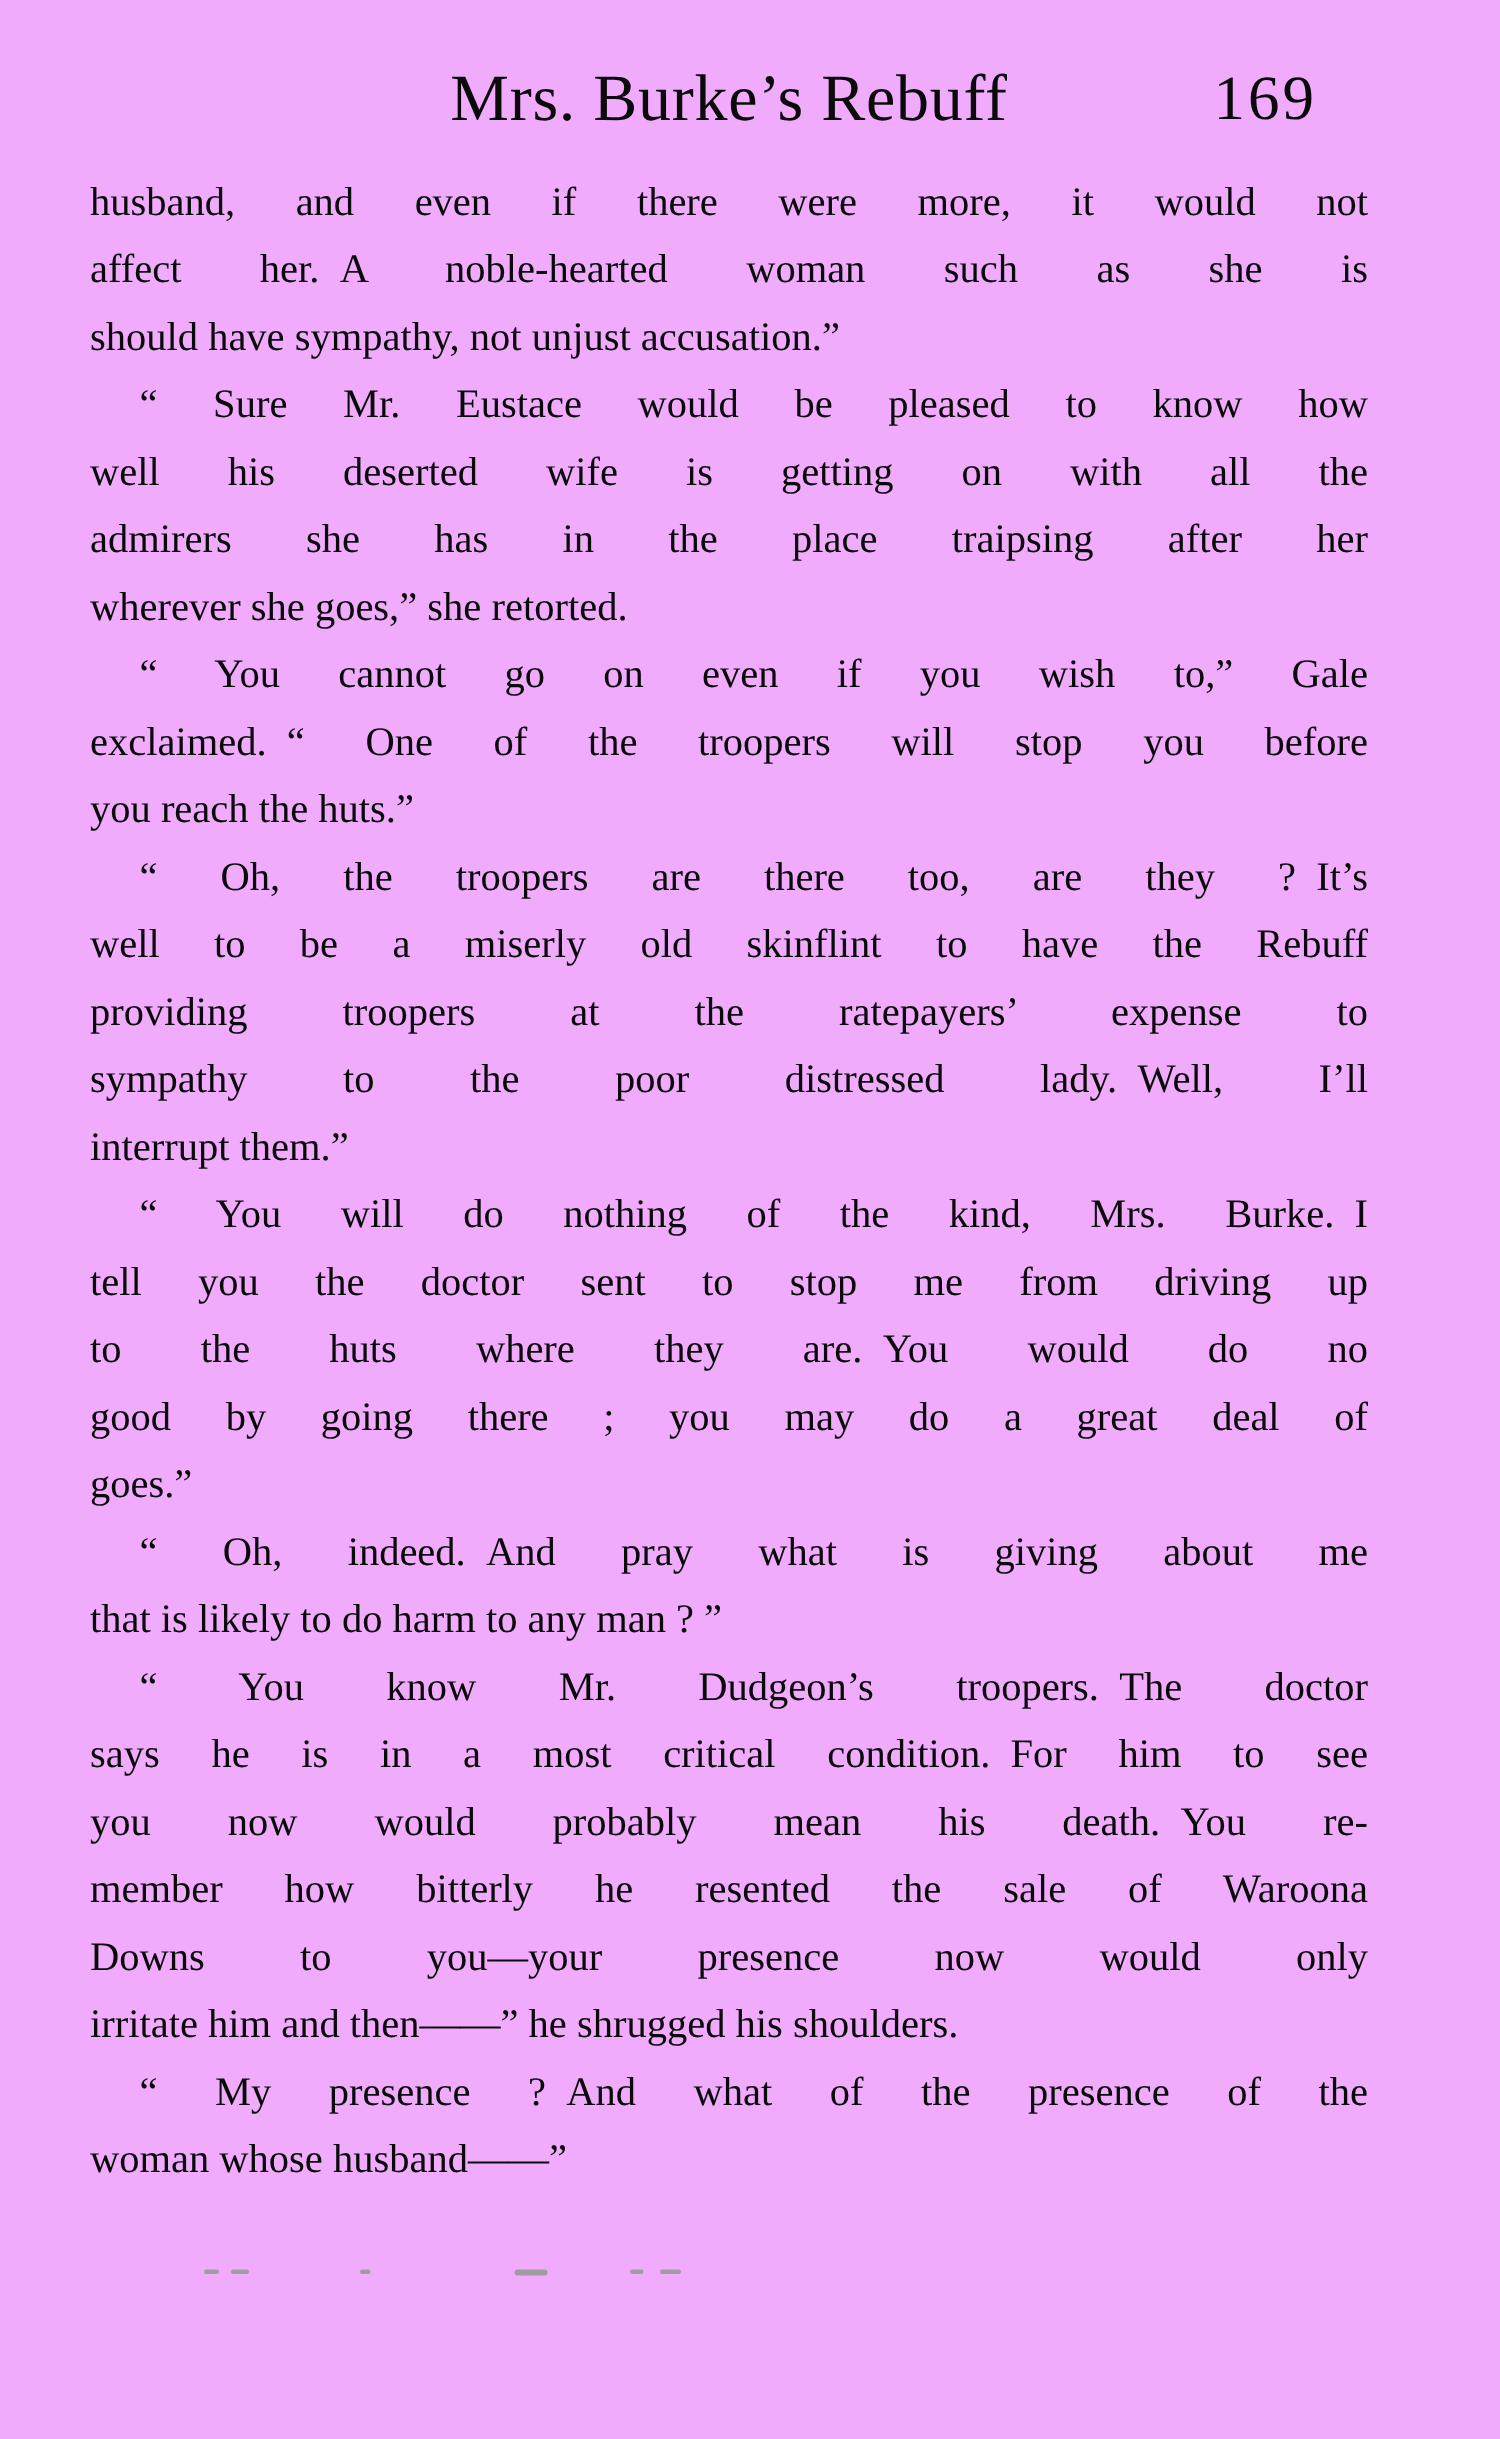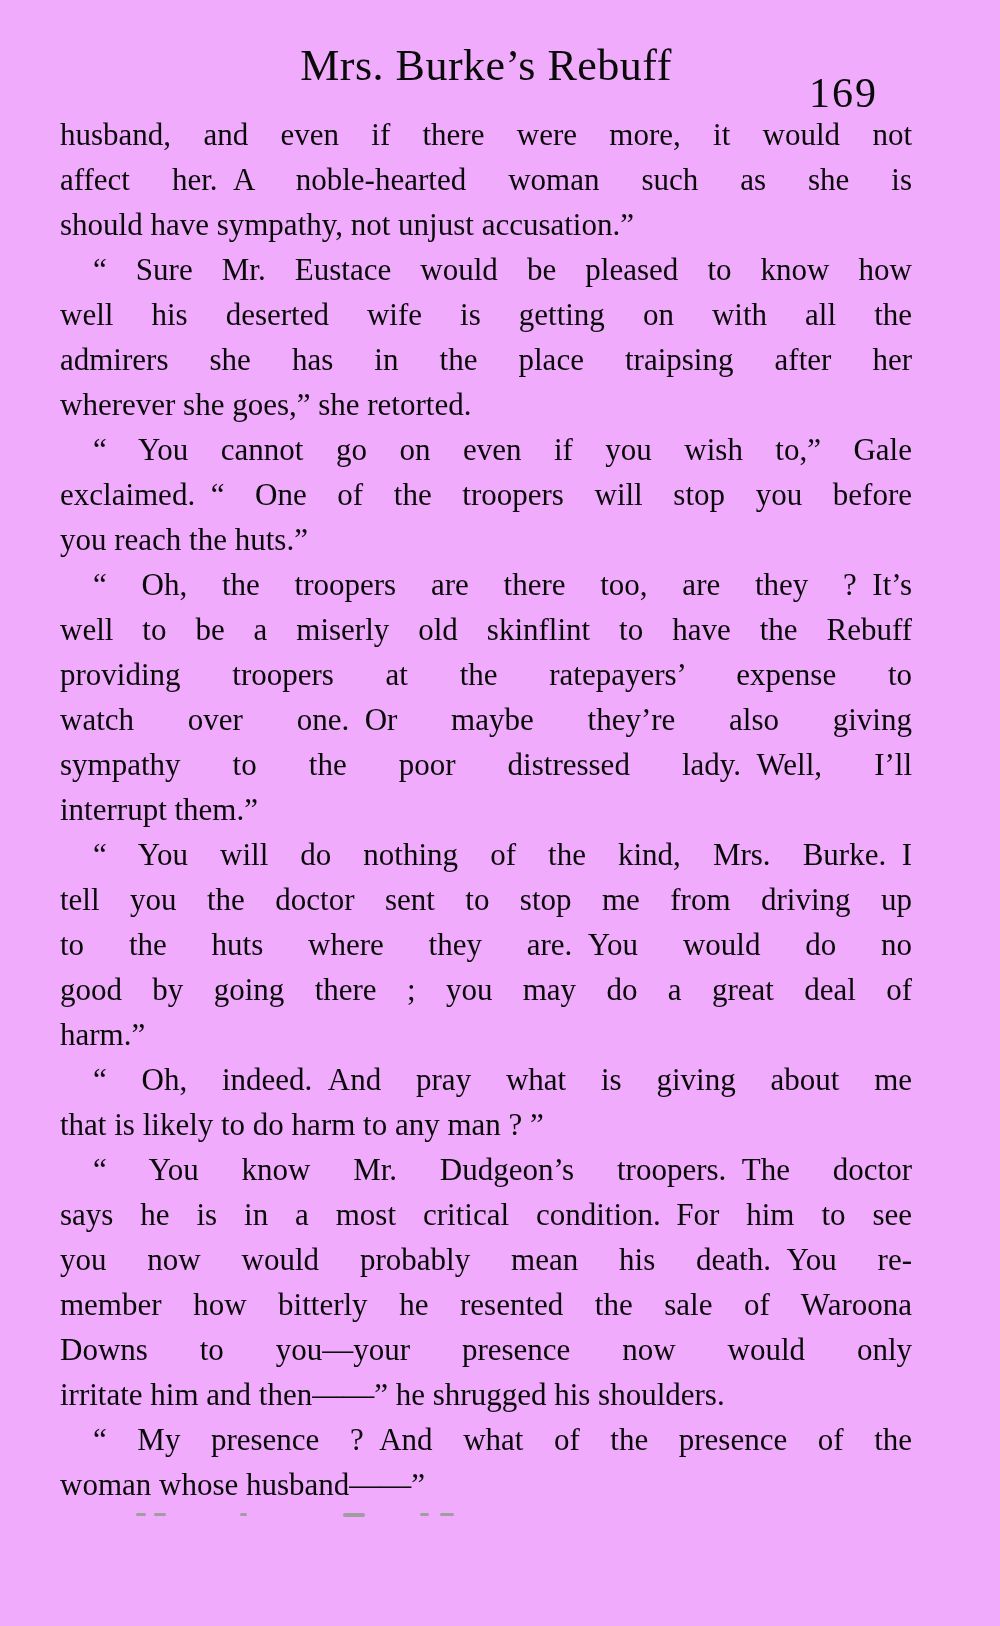--- a/index.html
+++ b/index.html
@@ -31,30 +31,29 @@
     letter-spacing: 0.5px;
     white-space: nowrap;
   }
   .page-number {
     position: absolute;
     top: 0;
     right: 34px;
     font-size: 42px;
     line-height: 60px;
     letter-spacing: 2px;
-    margin-top: 27px;
   }
   .page-body {
     position: absolute;
     top: 112px;
     left: 60px;
     width: 852px;
   }
   .line {
-    font-size: 31px;
+    font-size: 27px;
     line-height: 45px;
     height: 45px;
     overflow: hidden;
     text-align: justify;
     text-align-last: justify;
     white-space: normal;
   }
   .line.first {
     text-indent: 33px;
   }
@@ -100,28 +99,27 @@
       <div class="line first">“ Sure Mr. Eustace would be pleased to know how</div>
       <div class="line">well his deserted wife is getting on with all the</div>
       <div class="line">admirers she has in the place traipsing after her</div>
       <div class="line lastline">wherever she goes,” she retorted.</div>
       <div class="line first">“ You cannot go on even if you wish to,” Gale</div>
       <div class="line">exclaimed. “ One of the troopers will stop you before</div>
       <div class="line lastline">you reach the huts.”</div>
       <div class="line first">“ Oh, the troopers are there too, are they ? It’s</div>
       <div class="line">well to be a miserly old skinflint to have the Rebuff</div>
       <div class="line">providing troopers at the ratepayers’ expense to</div>
-      <div class="line">watch over one. Or maybe they’re also giving</div>
       <div class="line">sympathy to the poor distressed lady. Well, I’ll</div>
       <div class="line lastline">interrupt them.”</div>
       <div class="line first">“ You will do nothing of the kind, Mrs. Burke. I</div>
       <div class="line">tell you the doctor sent to stop me from driving up</div>
       <div class="line">to the huts where they are. You would do no</div>
       <div class="line">good by going there ; you may do a great deal of</div>
-      <div class="line lastline">harm.”</div>
+      <div class="line lastline">goes.”</div>
       <div class="line first">“ Oh, indeed. And pray what is giving about me</div>
       <div class="line lastline">that is likely to do harm to any man ? ”</div>
       <div class="line first">“ You know Mr. Dudgeon’s troopers. The doctor</div>
       <div class="line">says he is in a most critical condition. For him to see</div>
       <div class="line">you now would probably mean his death. You re-</div>
       <div class="line">member how bitterly he resented the sale of Waroona</div>
       <div class="line">Downs to you—your presence now would only</div>
       <div class="line lastline">irritate him and then——” he shrugged his shoulders.</div>
       <div class="line first">“ My presence ? And what of the presence of the</div>
       <div class="line lastline">woman whose husband——”</div>

